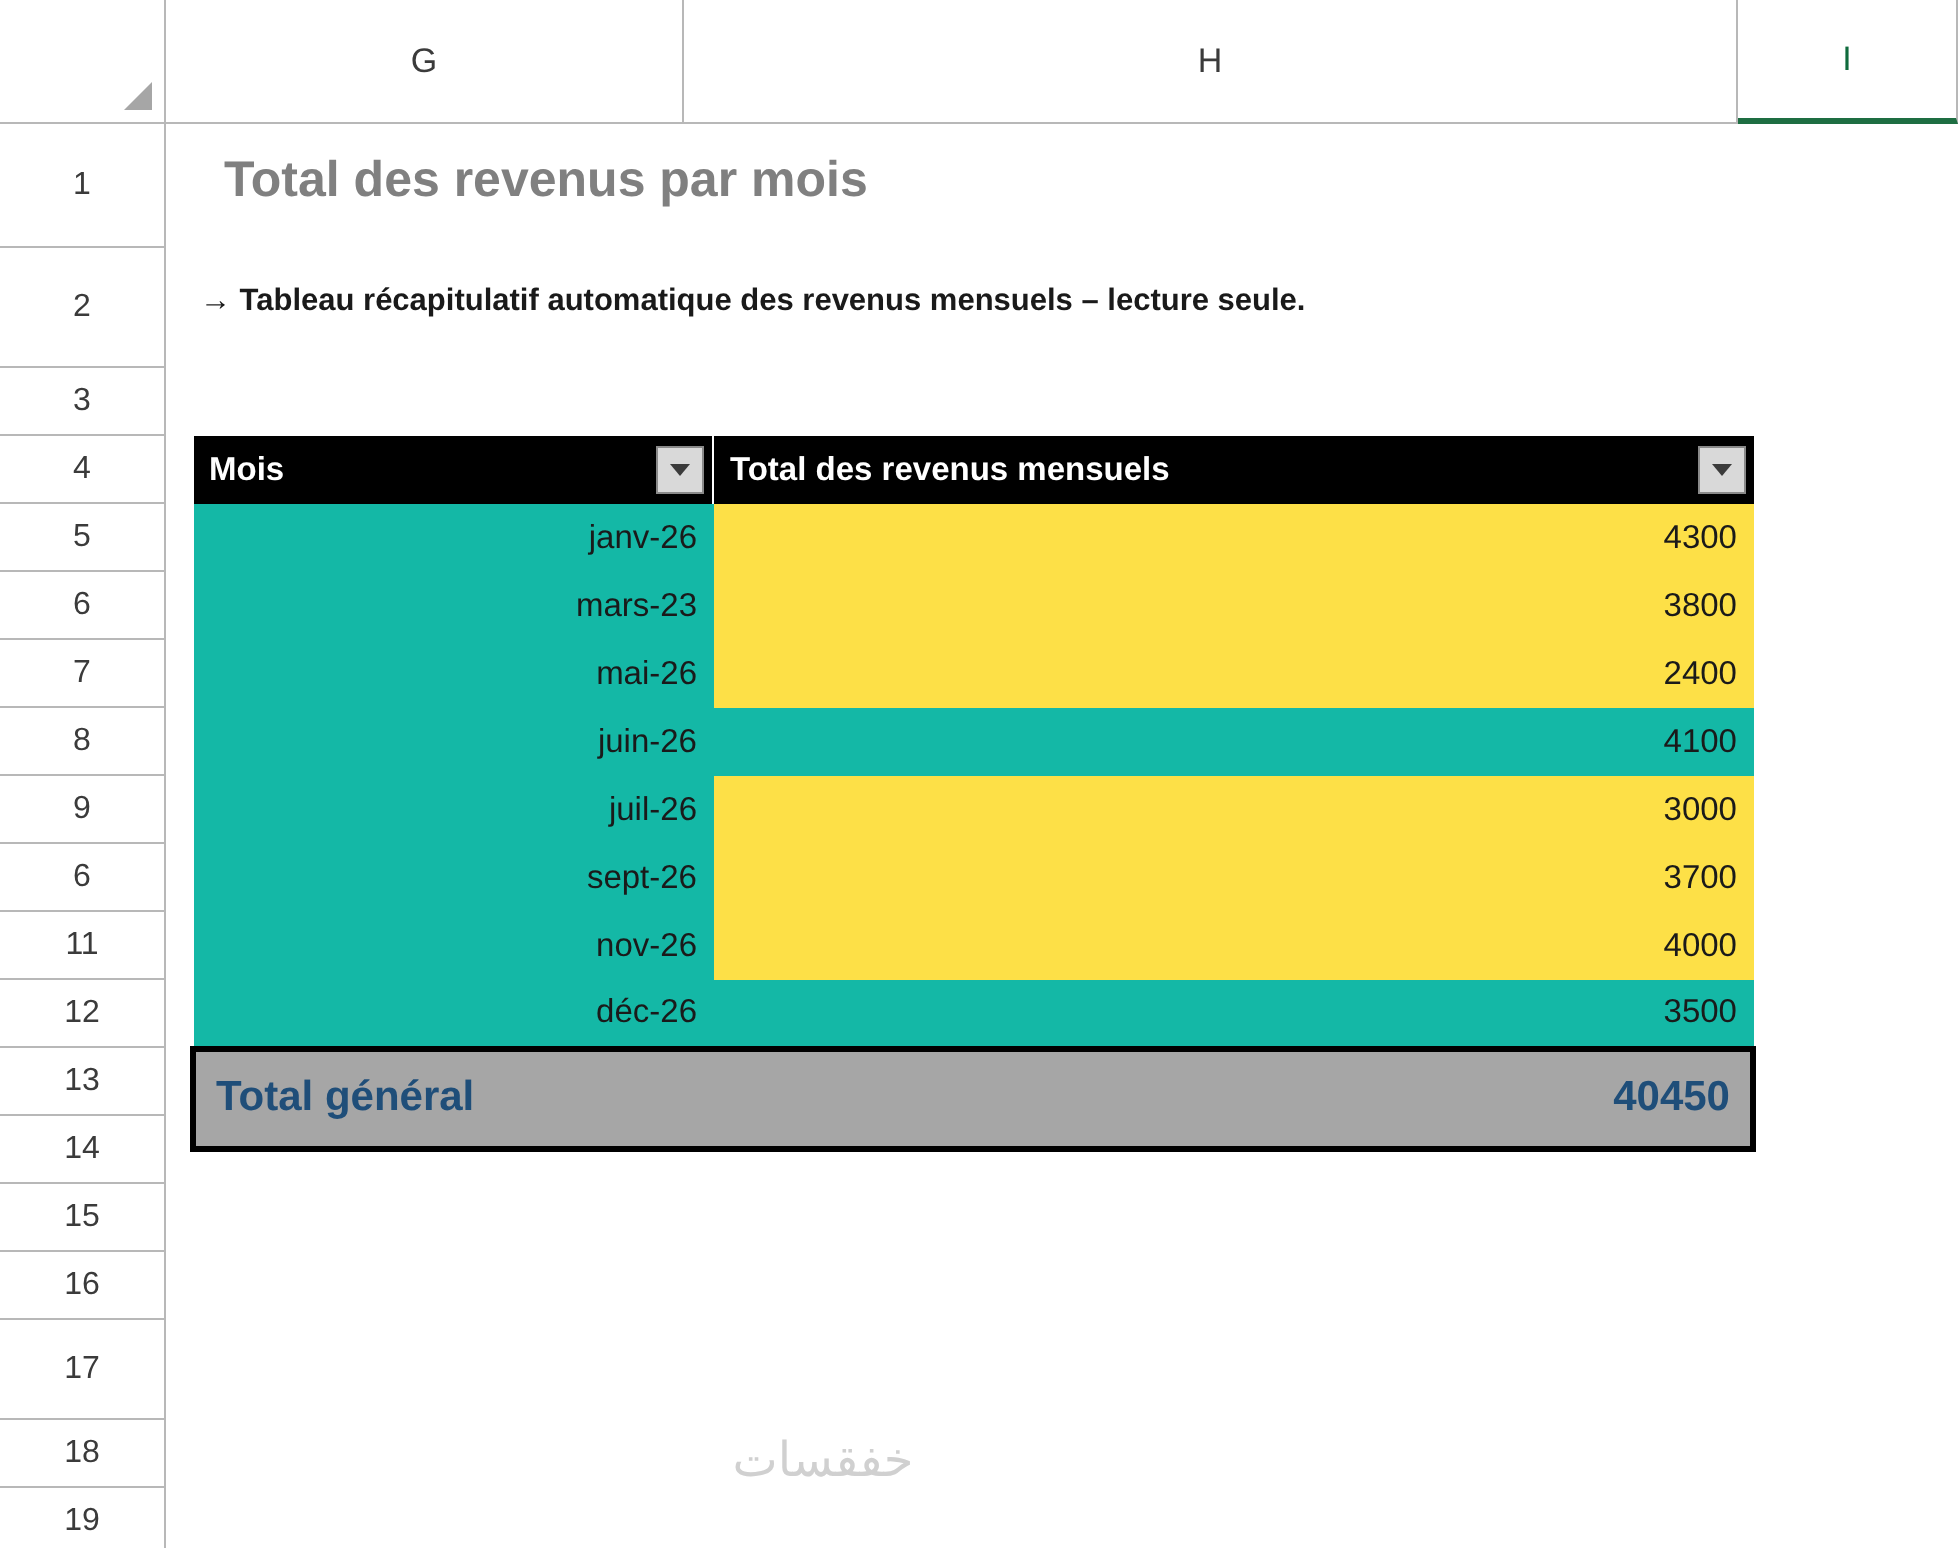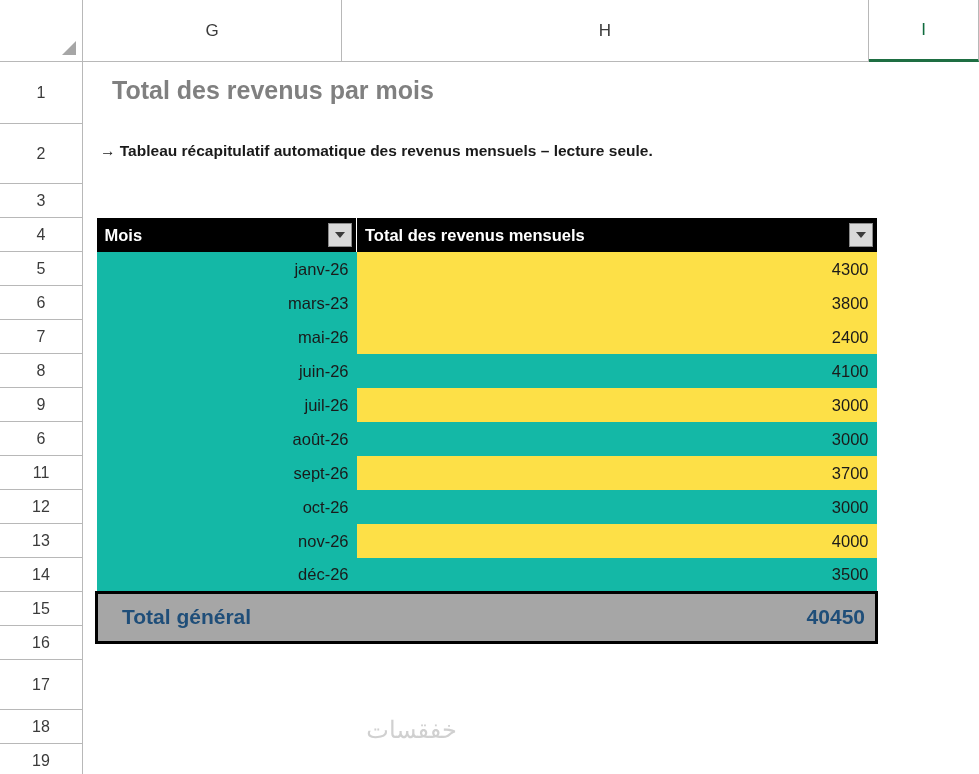--- a/index.html
+++ b/index.html
@@ -201,21 +201,21 @@
     color: #1f4e79;
     font-weight: bold;
     font-size: 21px;
     height: 50px;
     border-top: 3px solid #000000;
     border-bottom: 3px solid #000000;
   }
   .total-row td.total-label {
     text-align: left;
     border-left: 3px solid #000000;
-    padding-left: 24px;
+    padding-left: 10px;
   }
   .total-row td.total-value {
     text-align: right;
     border-right: 3px solid #000000;
     padding-right: 10px;
   }
 
   
   .watermark {
     position: absolute;
@@ -318,30 +318,22 @@
               </tr>
               <tr>
                 <td class="month band-light">juin-26</td>
                 <td class="value band-light">4100</td>
               </tr>
               <tr>
                 <td class="month band-light">juil-26</td>
                 <td class="value band-dark">3000</td>
               </tr>
               <tr>
-                <td class="month band-light">août-26</td>
-                <td class="value band-light">3000</td>
-              </tr>
-              <tr>
                 <td class="month band-light">sept-26</td>
                 <td class="value band-dark">3700</td>
-              </tr>
-              <tr>
-                <td class="month band-light">oct-26</td>
-                <td class="value band-light">3000</td>
               </tr>
               <tr>
                 <td class="month band-light">nov-26</td>
                 <td class="value band-dark">4000</td>
               </tr>
               <tr>
                 <td class="month band-light">déc-26</td>
                 <td class="value band-light">3500</td>
               </tr>
               <tr class="total-row">

